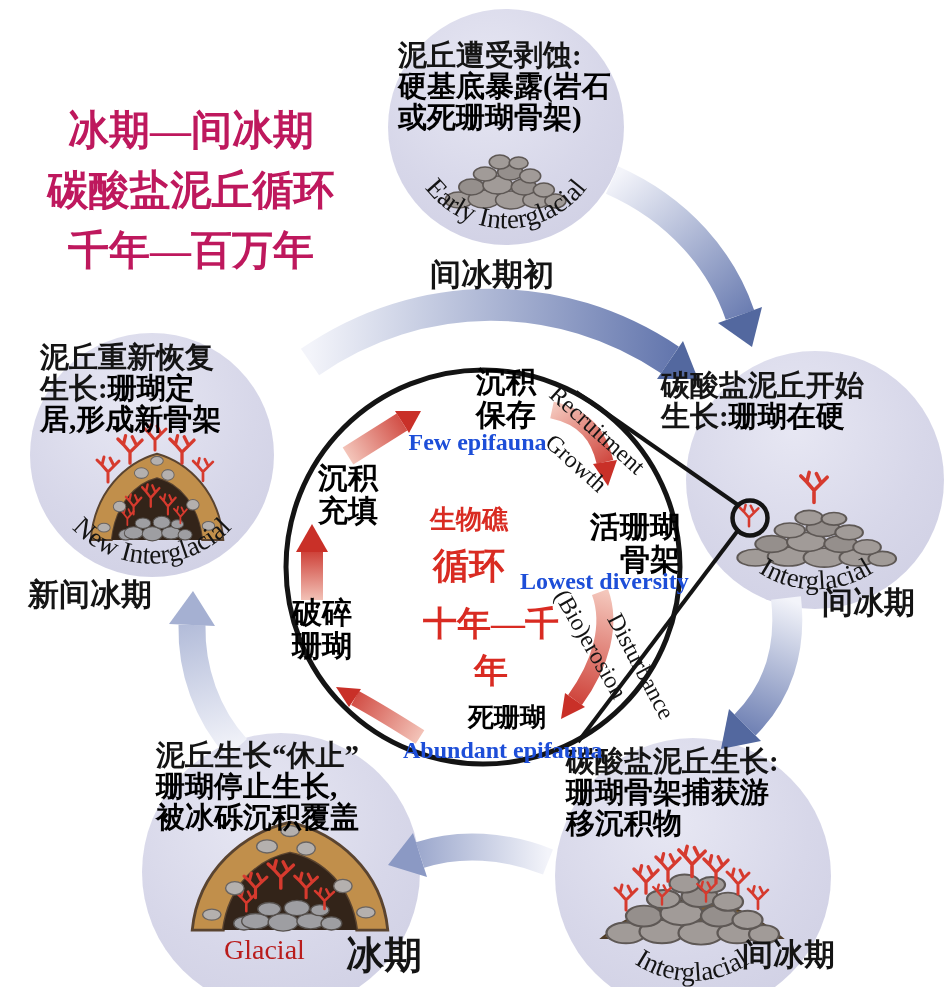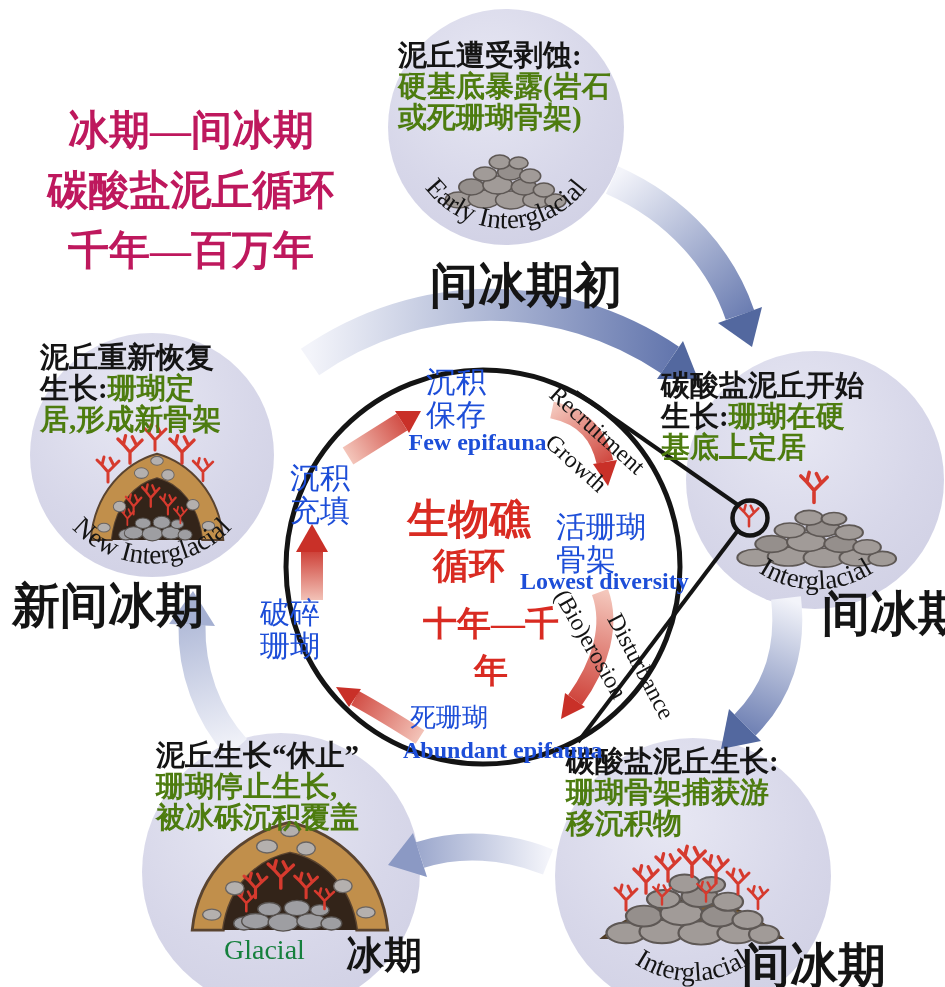--- a/index.html
+++ b/index.html
@@ -4,26 +4,26 @@
 <style>
   html,body{margin:0;padding:0;background:#fff;}
   .canvas{position:relative;width:945px;height:987px;overflow:hidden;background:#fff;
           font-family:"Liberation Serif","DejaVu Serif",serif;}
   .circle{position:absolute;border-radius:50%;z-index:1;
           background:radial-gradient(circle at 42% 30%, #e7e7f3 0%, #d7d7e9 55%, #cdcde2 100%);}
   .layer{position:absolute;left:0;top:0;z-index:5;}
   .txt{position:absolute;z-index:10;}
   .title{font-size:41px;font-weight:bold;color:#be185d;text-align:center;line-height:60px;}
   .ct{font-size:29px;font-weight:bold;color:#141414;line-height:31px;white-space:nowrap;}
-  .pp{color:#4d7c0f;}
-  .cnlabel{font-size:48px;font-weight:bold;color:#141414;white-space:nowrap;}
-  .node{text-align:left;font-weight:normal;color:#1d4ed8;font-size:30px;line-height:33px;}
+  .pp{color:#000000;}
+  .cnlabel{font-size:31px;font-weight:bold;color:#141414;white-space:nowrap;}
+  .node{text-align:right;font-weight:bold;color:#000000;font-size:30px;line-height:33px;}
   .en{text-align:center;font-weight:bold;color:#1d4ed8;font-size:24px;line-height:26px;white-space:nowrap;}
   .centerred{text-align:center;font-weight:bold;color:#d92b22;line-height:47px;}
-  .glacial{font-size:28px;color:#15803d;white-space:nowrap;}
+  .glacial{font-size:28px;color:#b91c1c;white-space:nowrap;}
   svg text{font-family:"Liberation Serif","DejaVu Serif",serif;fill:#141414;}
 </style>
 </head>
 <body>
 
 <div class="canvas">
 
   <div class="circle" style="left:388px;top:9px;width:236px;height:236px;"></div>
   <div class="circle" style="left:686px;top:351px;width:258px;height:258px;"></div>
   <div class="circle" style="left:555px;top:738px;width:276px;height:276px;"></div>
@@ -235,21 +235,20 @@
 
   <div class="txt ct" style="left:398px;top:40px;">
     <div>泥丘遭受剥蚀:</div>
     <div class="pp">硬基底暴露(岩石</div>
     <div class="pp">或死珊瑚骨架)</div>
   </div>
 
   <div class="txt ct" style="left:661px;top:370px;">
     <div>碳酸盐泥丘开始</div>
     <div><span>生长:</span><span class="pp">珊瑚在硬</span></div>
-    <div class="pp">基底上定居</div>
   </div>
 
   <div class="txt ct" style="left:566px;top:746px;">
     <div>碳酸盐泥丘生长:</div>
     <div class="pp">珊瑚骨架捕获游</div>
     <div class="pp">移沉积物</div>
   </div>
 
   <div class="txt ct" style="left:156px;top:740px;">
     <div>泥丘生长“休止”</div>
@@ -260,21 +259,21 @@
   <div class="txt ct" style="left:40px;top:342px;">
     <div>泥丘重新恢复</div>
     <div><span>生长:</span><span class="pp">珊瑚定</span></div>
     <div class="pp">居,形成新骨架</div>
   </div>
 
   <div class="txt cnlabel" style="left:430px;top:254px;">间冰期初</div>
   <div class="txt cnlabel" style="left:822px;top:582px;">间冰期</div>
   <div class="txt cnlabel" style="left:742px;top:934px;">间冰期</div>
   <div class="txt cnlabel" style="left:346px;top:930px;font-size:38px;">冰期</div>
-  <div class="txt cnlabel" style="left:12px;top:574px;text-align:right;">新间冰期</div>
+  <div class="txt cnlabel" style="left:28px;top:574px;text-align:right;">新间冰期</div>
   <div class="txt glacial" style="left:224px;top:934px;">Glacial</div>
 
   <div class="txt node" style="left:426px;top:365px;width:110px;">
     <div>沉积</div>
     <div>保存</div>
   </div>
   <div class="txt en" style="left:405px;top:429px;width:145px;">Few epifauna</div>
 
   <div class="txt node" style="left:556px;top:510px;width:124px;">
     <div>活珊瑚</div>
@@ -289,18 +288,18 @@
     <div>破碎</div>
     <div>珊瑚</div>
   </div>
 
   <div class="txt node" style="left:290px;top:461px;width:88px;">
     <div>沉积</div>
     <div>充填</div>
   </div>
 
   <div class="txt centerred" style="left:376px;top:496px;width:186px;">
-    <div style="font-size:41px;">生物礁</div>
+    <div style="font-size:26px;">生物礁</div>
     <div style="font-size:36px;">循环</div>
     <div style="font-size:34px;margin-top:10px;margin-left:44px;">十年—千年</div>
   </div>
 
 </div>
 
 </body></html>

